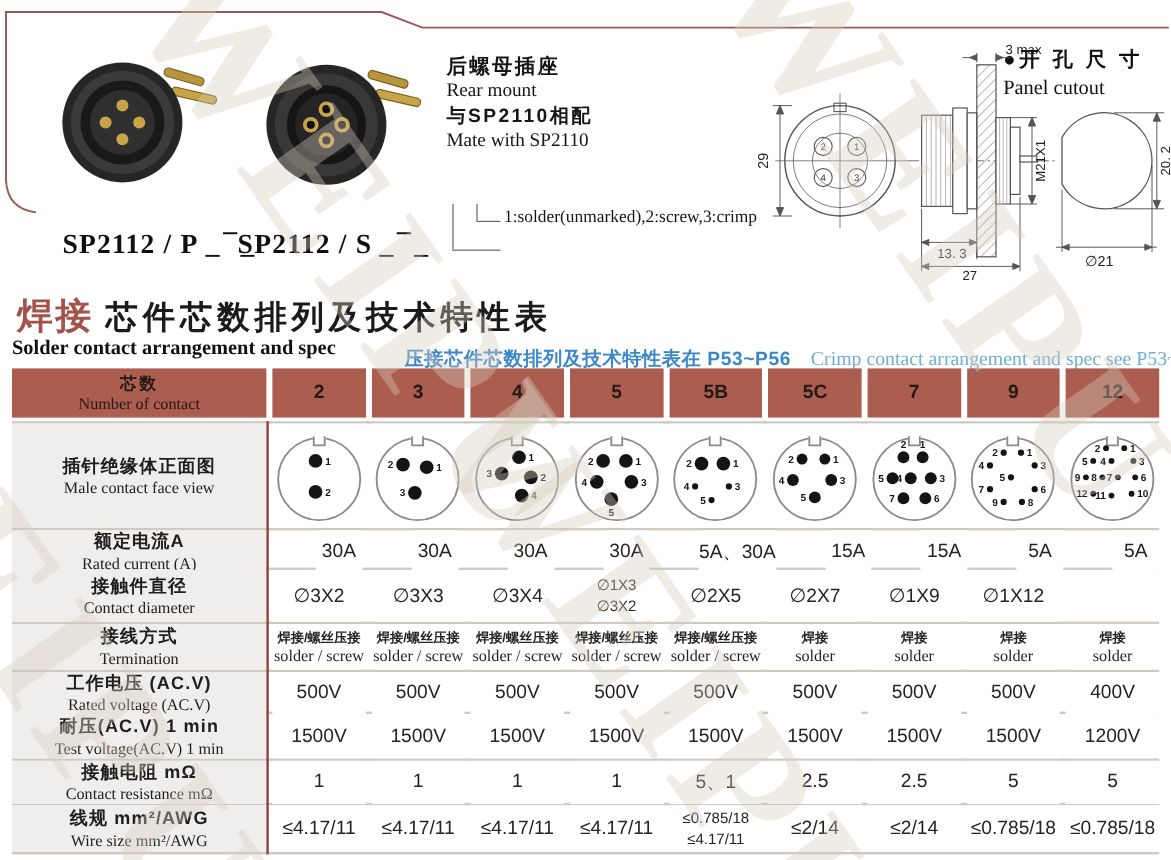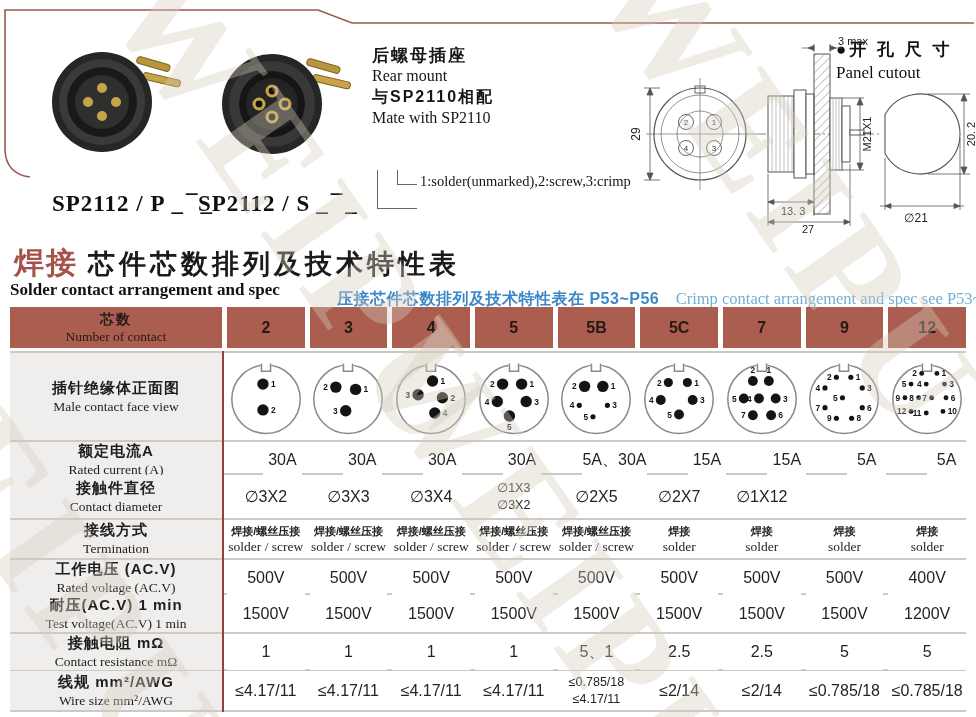--- a/index.html
+++ b/index.html
@@ -511,20 +511,23 @@
             <div class="val multi">∅1X3</div>
             <div class="val multi">∅3X2</div>
           </div>
           <div class="td">
             <div class="val">∅2X5</div>
           </div>
           <div class="td">
             <div class="val">∅2X7</div>
           </div>
           <div class="td">
+            <div class="val">∅1X9</div>
+          </div>
+          <div class="td">
             <div class="val">∅1X12</div>
           </div>
         </div>
         <div class="trow row-termination">
           <div class="label-cell">
             <div class="lz">接线方式</div>
             <div class="le">Termination</div>
           </div>
           <div class="td">
             <div class="term-zh">焊接/螺丝压接</div>

